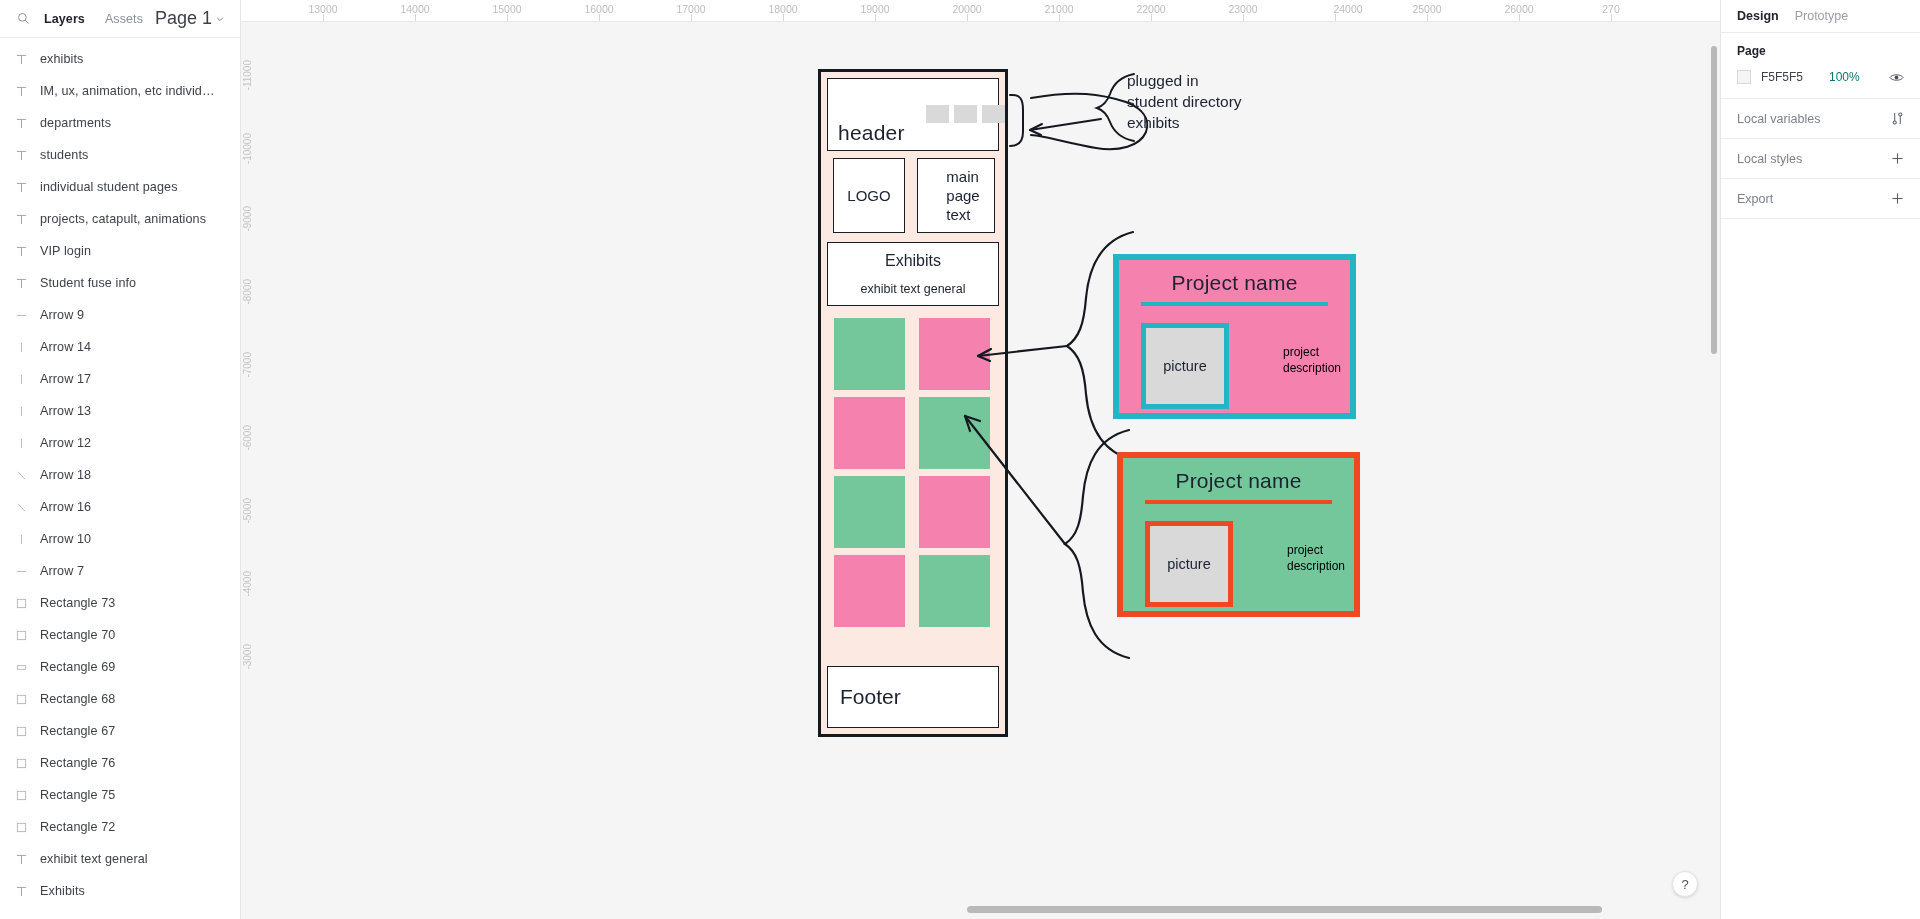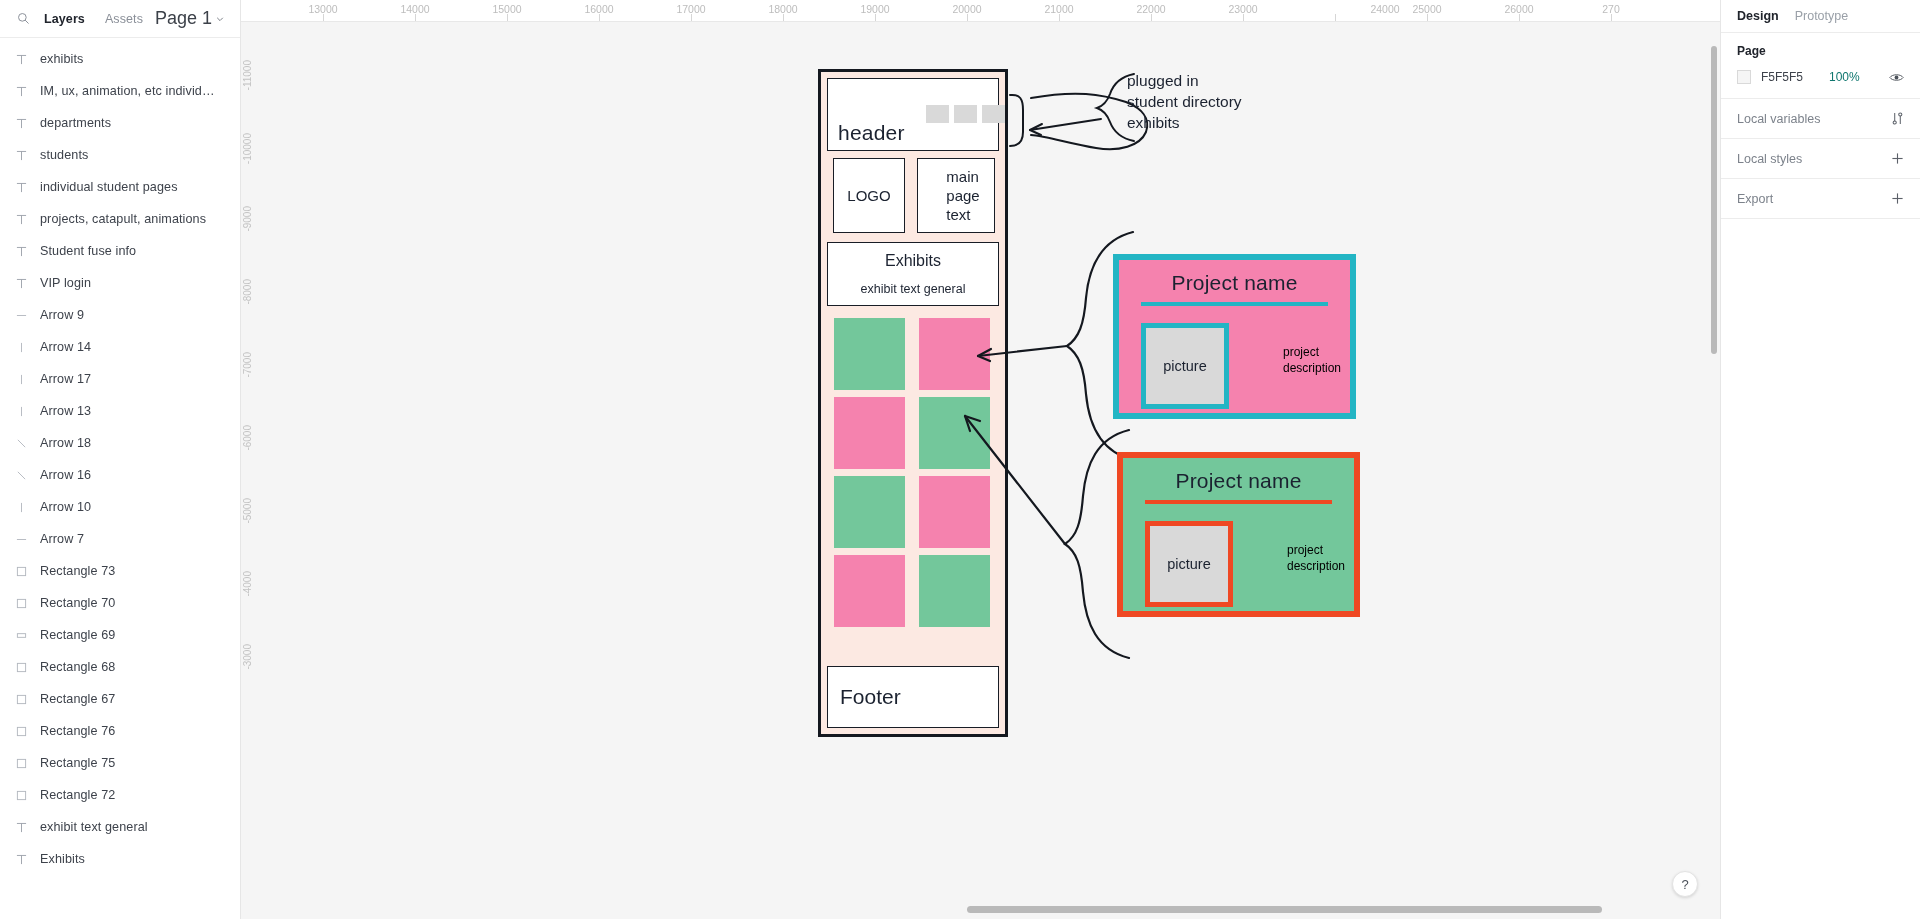--- a/index.html
+++ b/index.html
@@ -261,34 +261,34 @@
           </span>
           <span class="layer-name">projects, catapult, animations</span>
         </div>
         <div class="layer-row">
           <span class="layer-ico">
             <svg width="11" height="11" viewBox="0 0 12 12" fill="none">
               <line x1="1" y1="1.6" x2="11" y2="1.6" stroke="#9aa0a8" stroke-width="1"></line>
               <line x1="6" y1="1.6" x2="6" y2="11" stroke="#9aa0a8" stroke-width="1"></line>
             </svg>
           </span>
+          <span class="layer-name">VIP login</span>
+        </div>
+        <div class="layer-row">
+          <span class="layer-ico">
+            <svg width="11" height="11" viewBox="0 0 12 12" fill="none">
+              <line x1="1" y1="1.6" x2="11" y2="1.6" stroke="#9aa0a8" stroke-width="1"></line>
+              <line x1="6" y1="1.6" x2="6" y2="11" stroke="#9aa0a8" stroke-width="1"></line>
+            </svg>
+          </span>
           <span class="layer-name">Student fuse info</span>
         </div>
         <div class="layer-row">
           <span class="layer-ico">
             <svg width="11" height="11" viewBox="0 0 12 12" fill="none">
-              <line x1="1" y1="1.6" x2="11" y2="1.6" stroke="#9aa0a8" stroke-width="1"></line>
-              <line x1="6" y1="1.6" x2="6" y2="11" stroke="#9aa0a8" stroke-width="1"></line>
-            </svg>
-          </span>
-          <span class="layer-name">VIP login</span>
-        </div>
-        <div class="layer-row">
-          <span class="layer-ico">
-            <svg width="11" height="11" viewBox="0 0 12 12" fill="none">
               <line x1="1" y1="6" x2="11" y2="6" stroke="#b2b7be" stroke-width="1"></line>
             </svg>
           </span>
           <span class="layer-name">Arrow 9</span>
         </div>
         <div class="layer-row">
           <span class="layer-ico">
             <svg width="11" height="11" viewBox="0 0 12 12" fill="none">
               <line x1="6" y1="1" x2="6" y2="11" stroke="#b2b7be" stroke-width="1"></line>
             </svg>
@@ -303,20 +303,28 @@
           </span>
           <span class="layer-name">Arrow 17</span>
         </div>
         <div class="layer-row">
           <span class="layer-ico">
             <svg width="11" height="11" viewBox="0 0 12 12" fill="none">
               <line x1="6" y1="1" x2="6" y2="11" stroke="#b2b7be" stroke-width="1"></line>
             </svg>
           </span>
           <span class="layer-name">Arrow 13</span>
+        </div>
+        <div class="layer-row">
+          <span class="layer-ico">
+            <svg width="11" height="11" viewBox="0 0 12 12" fill="none">
+              <line x1="6" y1="1" x2="6" y2="11" stroke="#b2b7be" stroke-width="1"></line>
+            </svg>
+          </span>
+          <span class="layer-name">Arrow 12</span>
         </div>
         <div class="layer-row">
           <span class="layer-ico">
             <svg width="11" height="11" viewBox="0 0 12 12" fill="none">
               <line x1="2" y1="2" x2="10" y2="10" stroke="#b2b7be" stroke-width="1"></line>
             </svg>
           </span>
           <span class="layer-name">Arrow 18</span>
         </div>
         <div class="layer-row">
@@ -446,21 +454,21 @@
         <span class="tick" style="left: 634px;">19000</span>
         <span class="tickmark" style="left: 634px;"></span>
         <span class="tick" style="left: 726px;">20000</span>
         <span class="tickmark" style="left: 726px;"></span>
         <span class="tick" style="left: 818px;">21000</span>
         <span class="tickmark" style="left: 818px;"></span>
         <span class="tick" style="left: 910px;">22000</span>
         <span class="tickmark" style="left: 910px;"></span>
         <span class="tick" style="left: 1002px;">23000</span>
         <span class="tickmark" style="left: 1002px;"></span>
-        <span class="tick" style="left: 1144px;">24000</span>
+        <span class="tick" style="left: 1107px;">24000</span>
         <span class="tickmark" style="left: 1094px;"></span>
         <span class="tick" style="left: 1186px;">25000</span>
         <span class="tickmark" style="left: 1186px;"></span>
         <span class="tick" style="left: 1278px;">26000</span>
         <span class="tickmark" style="left: 1278px;"></span>
         <span class="tick" style="left: 1370px;">270</span>
         <span class="tickmark" style="left: 1370px;"></span>
       </div>
     <div class="ruler-v" id="ruler-v">
         <span class="vtick" style="top: 38px;">-11000</span>

